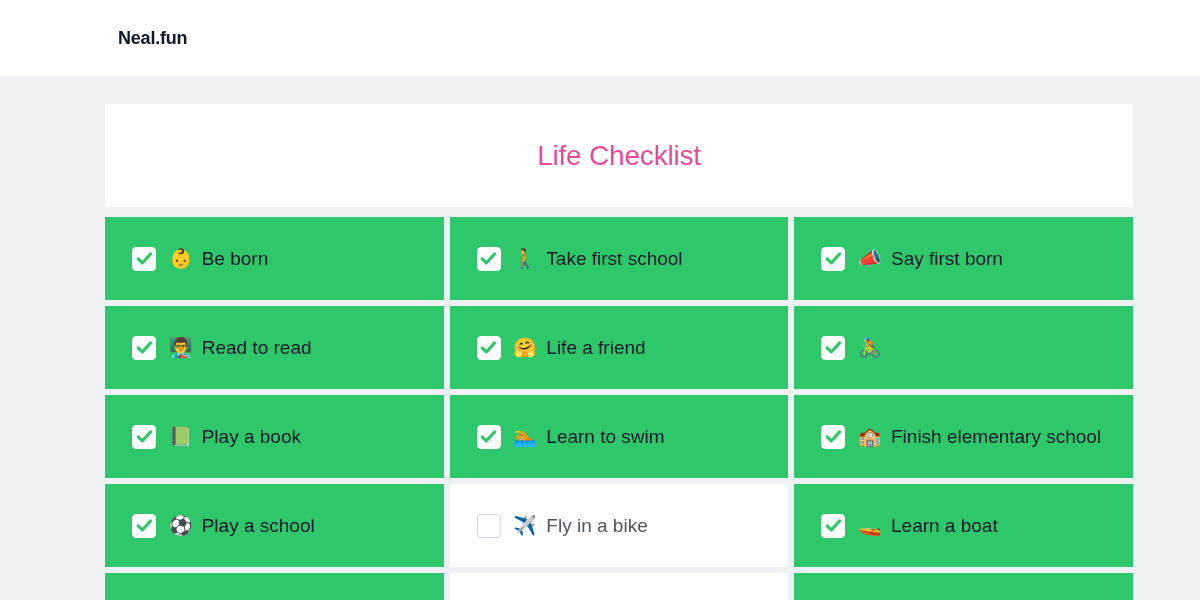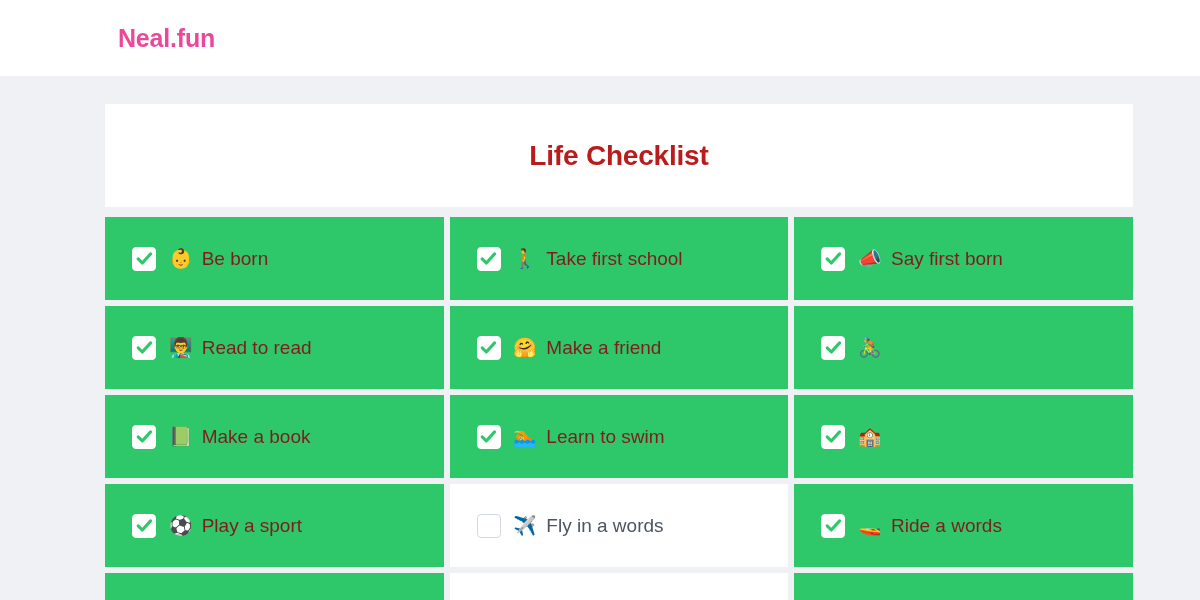--- a/index.html
+++ b/index.html
@@ -19,23 +19,23 @@
 
   
   #site-header {
     height: 76px;
     background: #ffffff;
     display: flex;
     align-items: center;
     padding-left: 118px;
   }
   #site-logo {
-    font-size: 25px;
+    font-size: 18px;
     font-weight: bold;
-    color: #ec4899;
+    color: #0f172a;
     letter-spacing: -0.2px;
     line-height: 1;
   }
 
   
   #page {
     padding: 28px 0 0 0;
   }
   #content {
     width: 1028px;
@@ -45,22 +45,22 @@
   
   #title-card {
     background: #ffffff;
     height: 103px;
     display: flex;
     align-items: center;
     justify-content: center;
   }
   #page-title {
     font-size: 28px;
-    font-weight: bold;
-    color: #b91c1c;
+    font-weight: normal;
+    color: #ec4899;
     letter-spacing: -0.2px;
   }
 
   
   #checklist-grid {
     margin-top: 10px;
     display: grid;
     grid-template-columns: repeat(3, 1fr);
     column-gap: 6px;
     row-gap: 6px;
@@ -108,21 +108,21 @@
     margin-right: 9px;
     min-width: 22px;
     font-family: "DejaVu Sans", sans-serif;
   }
 
   .item-label {
     font-size: 19px;
     line-height: 1;
     white-space: nowrap;
   }
-  .done .item-label { color: #7f1d1d; }
+  .done .item-label { color: #0f172a; }
   .todo .item-label { color: #4e5561; }
 </style>
 </head>
 <body>
 
 <div id="site-header">
   <div id="site-logo">Neal.fun</div>
 </div>
 
 <div id="page">
@@ -169,82 +169,83 @@
           <span class="item-emoji">👨‍🏫</span>
           <span class="item-label">Read to read</span>
         </div>
         <div class="checklist-item done">
           <span class="cb">
             <svg width="17" height="17" viewBox="0 0 17 17" aria-hidden="true">
               <path d="M2.2 8.9 L6.3 13.0 L14.6 3.9" fill="none" stroke="#2ec86b" stroke-width="3.1" stroke-linecap="round" stroke-linejoin="round"></path>
             </svg>
           </span>
           <span class="item-emoji">🤗</span>
-          <span class="item-label">Make a friend</span>
+          <span class="item-label">Life a friend</span>
         </div>
         <div class="checklist-item done">
           <span class="cb">
             <svg width="17" height="17" viewBox="0 0 17 17" aria-hidden="true">
               <path d="M2.2 8.9 L6.3 13.0 L14.6 3.9" fill="none" stroke="#2ec86b" stroke-width="3.1" stroke-linecap="round" stroke-linejoin="round"></path>
             </svg>
           </span>
           <span class="item-emoji">🚴</span>
         </div>
         <div class="checklist-item done">
           <span class="cb">
             <svg width="17" height="17" viewBox="0 0 17 17" aria-hidden="true">
               <path d="M2.2 8.9 L6.3 13.0 L14.6 3.9" fill="none" stroke="#2ec86b" stroke-width="3.1" stroke-linecap="round" stroke-linejoin="round"></path>
             </svg>
           </span>
           <span class="item-emoji">📗</span>
-          <span class="item-label">Make a book</span>
+          <span class="item-label">Play a book</span>
         </div>
         <div class="checklist-item done">
           <span class="cb">
             <svg width="17" height="17" viewBox="0 0 17 17" aria-hidden="true">
               <path d="M2.2 8.9 L6.3 13.0 L14.6 3.9" fill="none" stroke="#2ec86b" stroke-width="3.1" stroke-linecap="round" stroke-linejoin="round"></path>
             </svg>
           </span>
           <span class="item-emoji">🏊</span>
           <span class="item-label">Learn to swim</span>
         </div>
         <div class="checklist-item done">
           <span class="cb">
             <svg width="17" height="17" viewBox="0 0 17 17" aria-hidden="true">
               <path d="M2.2 8.9 L6.3 13.0 L14.6 3.9" fill="none" stroke="#2ec86b" stroke-width="3.1" stroke-linecap="round" stroke-linejoin="round"></path>
             </svg>
           </span>
           <span class="item-emoji">🏫</span>
+          <span class="item-label">Finish elementary school</span>
         </div>
         <div class="checklist-item done">
           <span class="cb">
             <svg width="17" height="17" viewBox="0 0 17 17" aria-hidden="true">
               <path d="M2.2 8.9 L6.3 13.0 L14.6 3.9" fill="none" stroke="#2ec86b" stroke-width="3.1" stroke-linecap="round" stroke-linejoin="round"></path>
             </svg>
           </span>
           <span class="item-emoji">⚽</span>
-          <span class="item-label">Play a sport</span>
+          <span class="item-label">Play a school</span>
         </div>
         <div class="checklist-item todo">
           <span class="cb">
             <svg width="17" height="17" viewBox="0 0 17 17" aria-hidden="true">
               <path d="M2.2 8.9 L6.3 13.0 L14.6 3.9" fill="none" stroke="#2ec86b" stroke-width="3.1" stroke-linecap="round" stroke-linejoin="round"></path>
             </svg>
           </span>
           <span class="item-emoji">✈️</span>
-          <span class="item-label">Fly in a words</span>
+          <span class="item-label">Fly in a bike</span>
         </div>
         <div class="checklist-item done">
           <span class="cb">
             <svg width="17" height="17" viewBox="0 0 17 17" aria-hidden="true">
               <path d="M2.2 8.9 L6.3 13.0 L14.6 3.9" fill="none" stroke="#2ec86b" stroke-width="3.1" stroke-linecap="round" stroke-linejoin="round"></path>
             </svg>
           </span>
           <span class="item-emoji">🚤</span>
-          <span class="item-label">Ride a words</span>
+          <span class="item-label">Learn a boat</span>
         </div>
         <div class="checklist-item done">
           <span class="item-emoji"></span>
           <span class="item-label"></span>
         </div>
         <div class="checklist-item todo">
           <span class="item-emoji"></span>
           <span class="item-label"></span>
         </div>
         <div class="checklist-item done">

